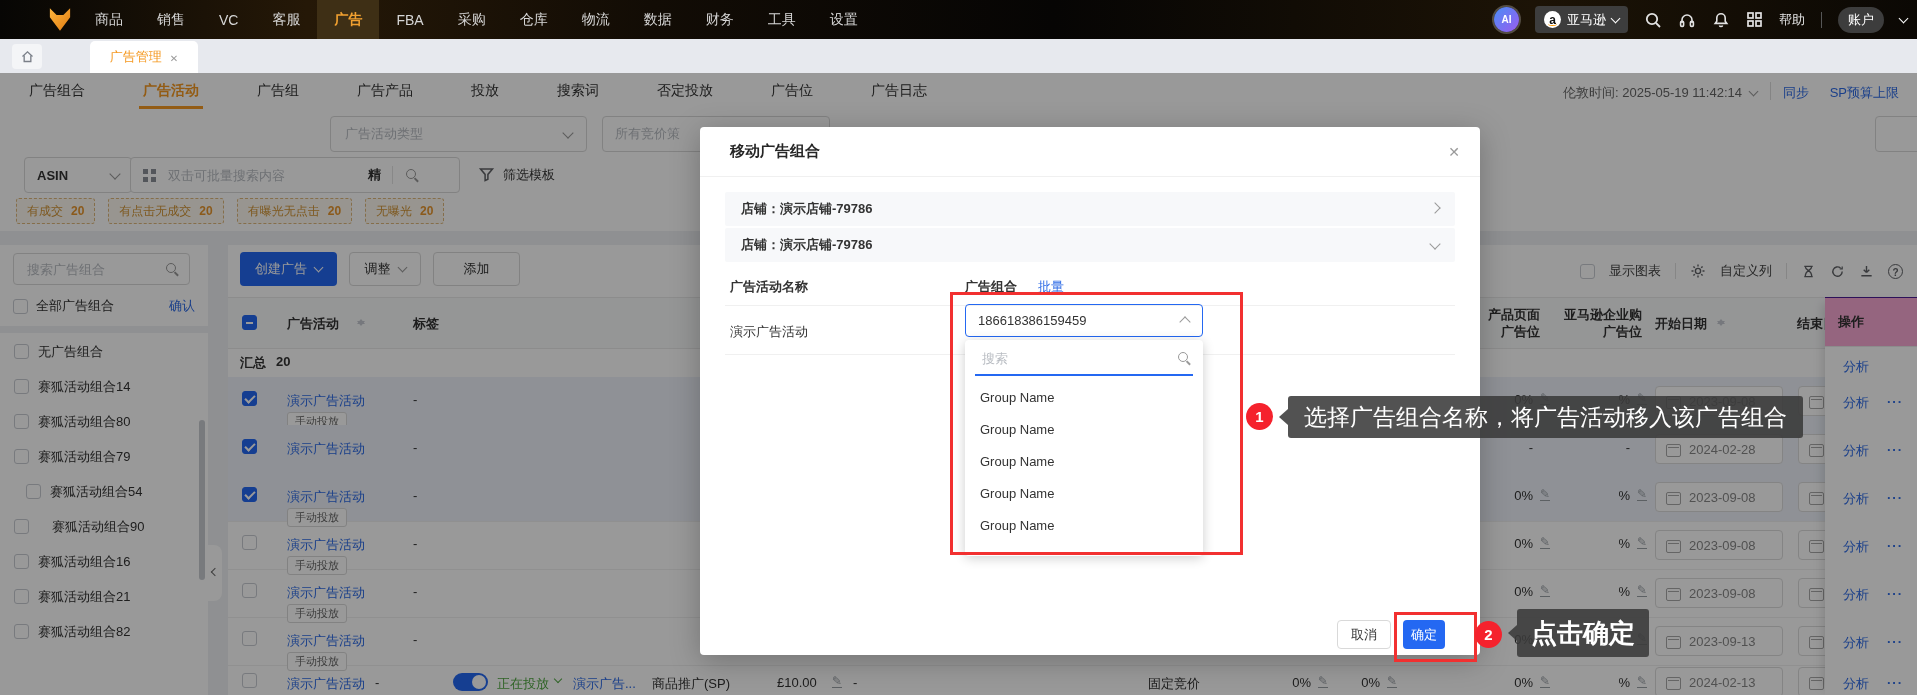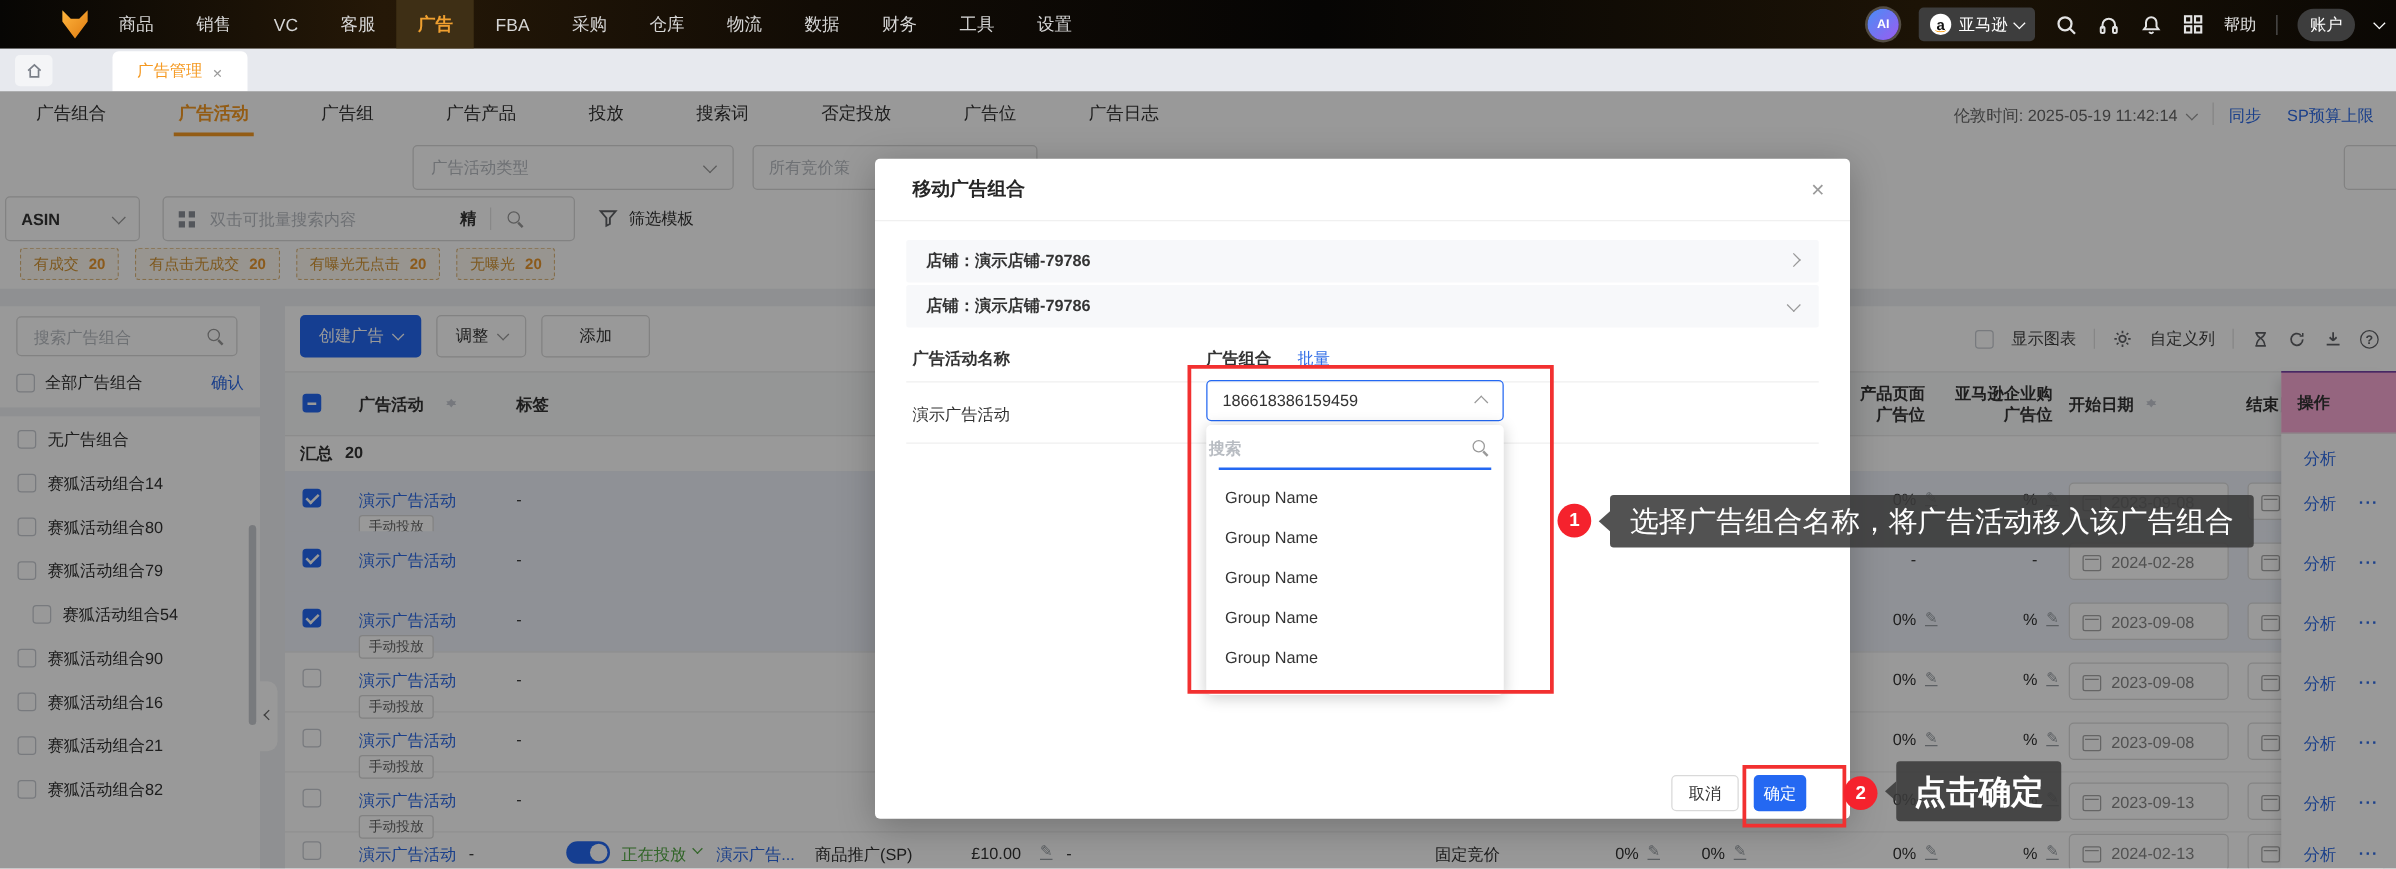--- a/index.html
+++ b/index.html
@@ -213,21 +213,21 @@
 
   <div class="sel abs" style="left:330px;top:116px;width:257px;z-index:2">
     <span class="ph" style="margin-left:14px">广告活动类型</span>
     <span class="chev" style="position:absolute;right:14px"></span>
   </div>
   <div class="sel abs" style="left:602px;top:116px;width:228px;z-index:2">
     <span class="ph" style="margin-left:12px">所有竞价策</span>
   </div>
   <div class="sel abs" style="left:1875px;top:116px;width:60px;z-index:2"></div>
 
-  <div class="sel abs" style="left:4px;top:157px;width:108px;z-index:2">
+  <div class="sel abs" style="left:24px;top:157px;width:108px;z-index:2">
     <span style="margin-left:12px;font-weight:bold">ASIN</span>
     <span class="chev" style="position:absolute;right:12px"></span>
   </div>
   <div class="sel abs" style="left:130px;top:157px;width:330px;z-index:2">
     <span class="gi" style="margin-left:12px"></span>
     <input style="margin-left: 10px; width: 160px;" placeholder="双击可批量搜索内容">
     <span style="position:absolute;right:78px;font-weight:bold">精</span>
     <span style="position:absolute;right:66px;width:1px;height:18px;background:#e3e3e3"></span>
     <span class="mg" style="position:absolute;right:40px"></span>
   </div>
@@ -282,21 +282,21 @@
           <span>赛狐活动组合80</span>
         </div>
       <div class="flex" style="height:35px;padding-left:14px;gap:9px">
           <span class="cb"></span>
           <span>赛狐活动组合79</span>
         </div>
       <div class="flex" style="height:35px;padding-left:26px;gap:9px">
           <span class="cb"></span>
           <span>赛狐活动组合54</span>
         </div>
-      <div class="flex" style="height:35px;padding-left:14px;gap:9px">
+      <div class="flex" style="height:35px;padding-left:14px;gap:23px">
           <span class="cb"></span>
           <span>赛狐活动组合90</span>
         </div>
       <div class="flex" style="height:35px;padding-left:14px;gap:9px">
           <span class="cb"></span>
           <span>赛狐活动组合16</span>
         </div>
       <div class="flex" style="height:35px;padding-left:14px;gap:9px">
           <span class="cb"></span>
           <span>赛狐活动组合21</span>
@@ -558,21 +558,21 @@
 
     <span class="abs" style="left:30px;top:196px">演示广告活动</span>
     <div class="abs" style="left:265px;top:177px;width:238px;height:33px;border:1.5px solid #2468f2;border-radius:4px;box-sizing:border-box;display:flex;align-items:center">
       <span style="margin-left:12px">186618386159459</span>
       <span class="chev up" style="position:absolute;right:13px"></span>
     </div>
     <div class="abs" style="left:25px;top:227px;width:730px;height:1px;background:#f0f0f0"></div>
 
     <div class="ddpanel">
       <div style="position:relative;height:36px;display:flex;align-items:center">
-        <input style="width: 170px; font-weight: bold;" placeholder="搜索">
+        <input style="margin-left: 15px; width: 170px;" placeholder="搜索">
         <span class="mg" style="position:absolute;right:12px"></span>
         <span style="position:absolute;left:10px;right:10px;bottom:0;height:2px;background:#2468f2"></span>
       </div>
       <div style="margin-top:5px">
         <div class="ddopt">Group Name</div>
         <div class="ddopt">Group Name</div>
         <div class="ddopt">Group Name</div>
         <div class="ddopt">Group Name</div>
         <div class="ddopt">Group Name</div>
       </div>

